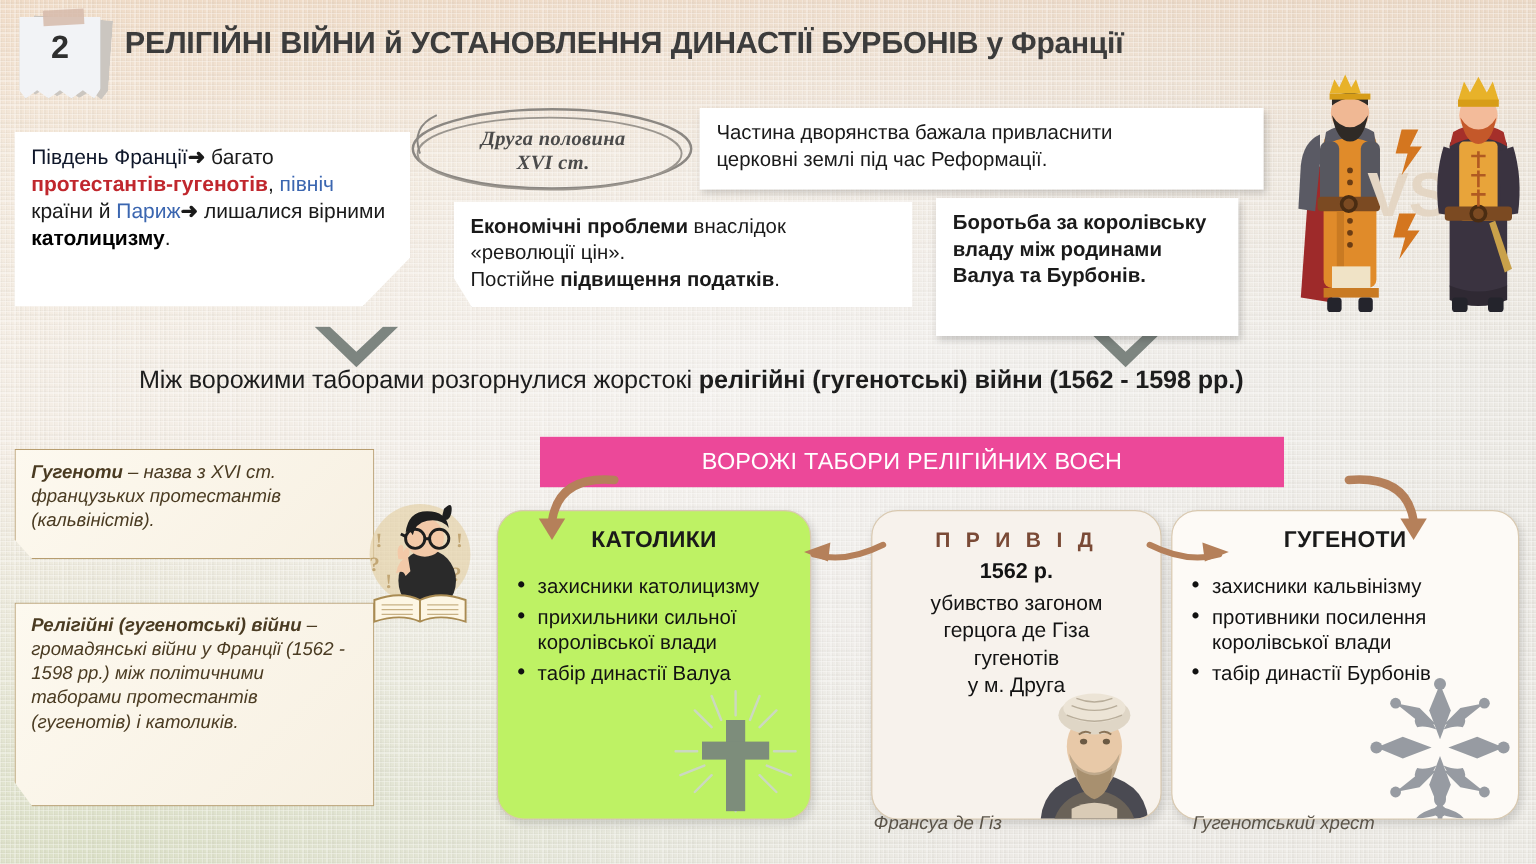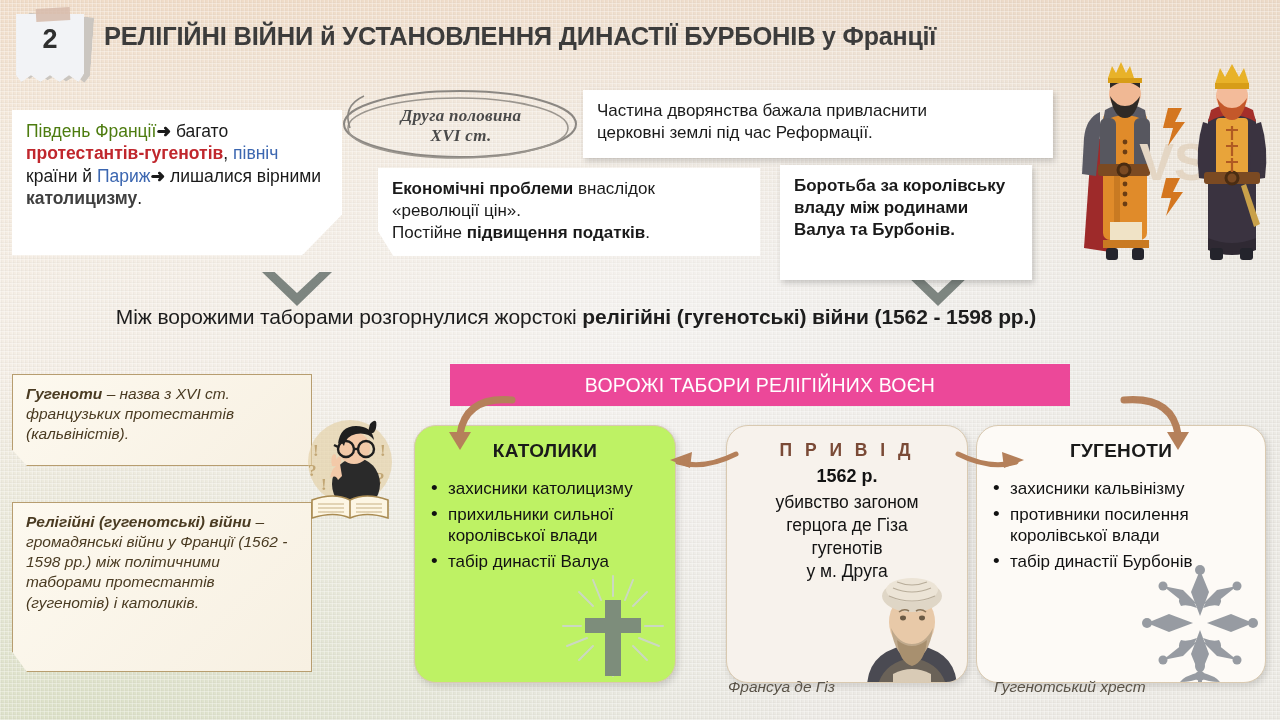--- a/index.html
+++ b/index.html
@@ -74,24 +74,24 @@
     position:absolute; background:#ffffff;
     box-shadow:2px 3px 6px rgba(0,0,0,.18);
     padding:10px 14px; line-height:1.28; color:#1a1a1a; z-index:7;
   }
   #box-south { left:12px; top:110px; width:330px; height:145px; font-size:17.5px;
     clip-path: polygon(0 0, 100% 0, 100% 72%, 88% 100%, 0 100%); }
   #box-econ  { left:378px; top:168px; width:382px; height:88px; font-size:17px;
     clip-path: polygon(0 0, 100% 0, 100% 100%, 4% 100%, 0 72%); }
   #box-noble { left:583px; top:90px; width:470px; height:68px; font-size:17px; }
   #box-fight { left:780px; top:165px; width:252px; height:115px; font-size:17px; font-weight:bold; }
-  .red   { color:#4d7c0f; }
+  .red   { color:#0f172a; }
   .redb  { color:#c0272d; font-weight:bold; }
   .blue  { color:#3b66b0; }
-  .blueb { color:#404040; font-weight:bold; }
+  .blueb { color:#000000; font-weight:bold; }
   .b     { font-weight:bold; }
   .arrowglyph { font-weight:bold; }
 
   
   #ellipse { position:absolute; left:336px; top:84px; width:250px; height:84px; z-index:6; }
   #ellipse .txt {
     position:absolute; inset:0; display:flex; flex-direction:column;
     align-items:center; justify-content:center; text-align:center;
     font-family:"Liberation Serif", serif; font-style:italic; font-weight:bold;
     font-size:17px; color:#4a4a4a; line-height:1.18; letter-spacing:.3px;

